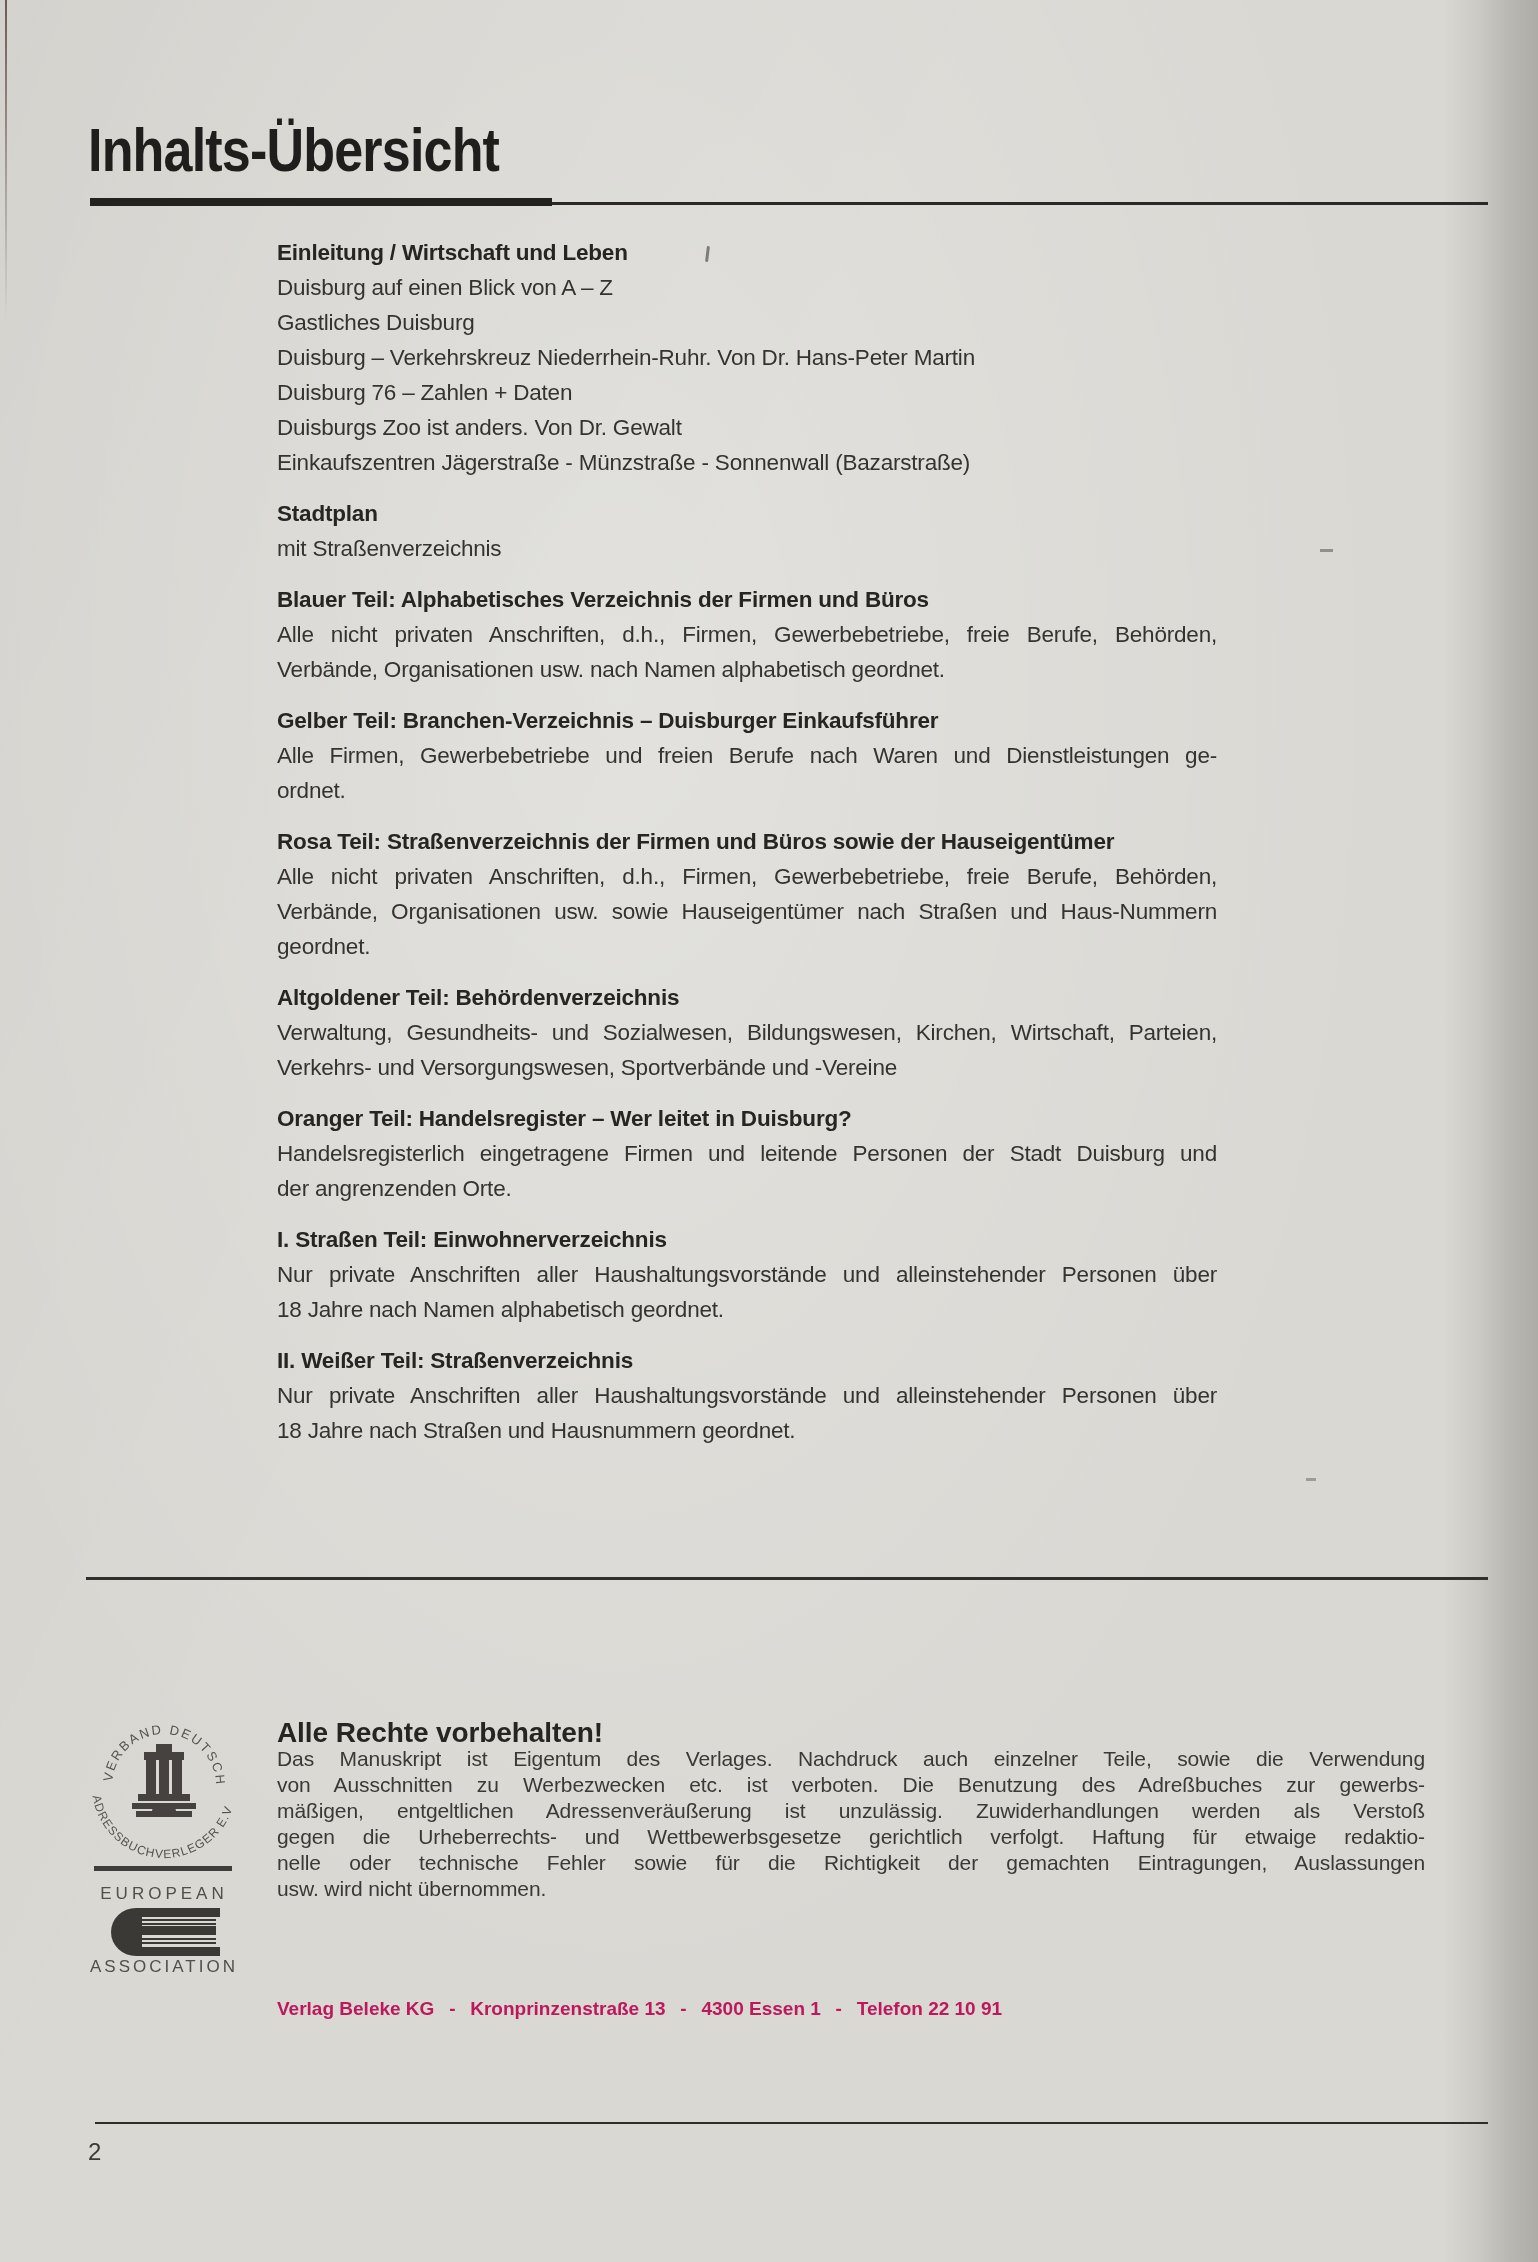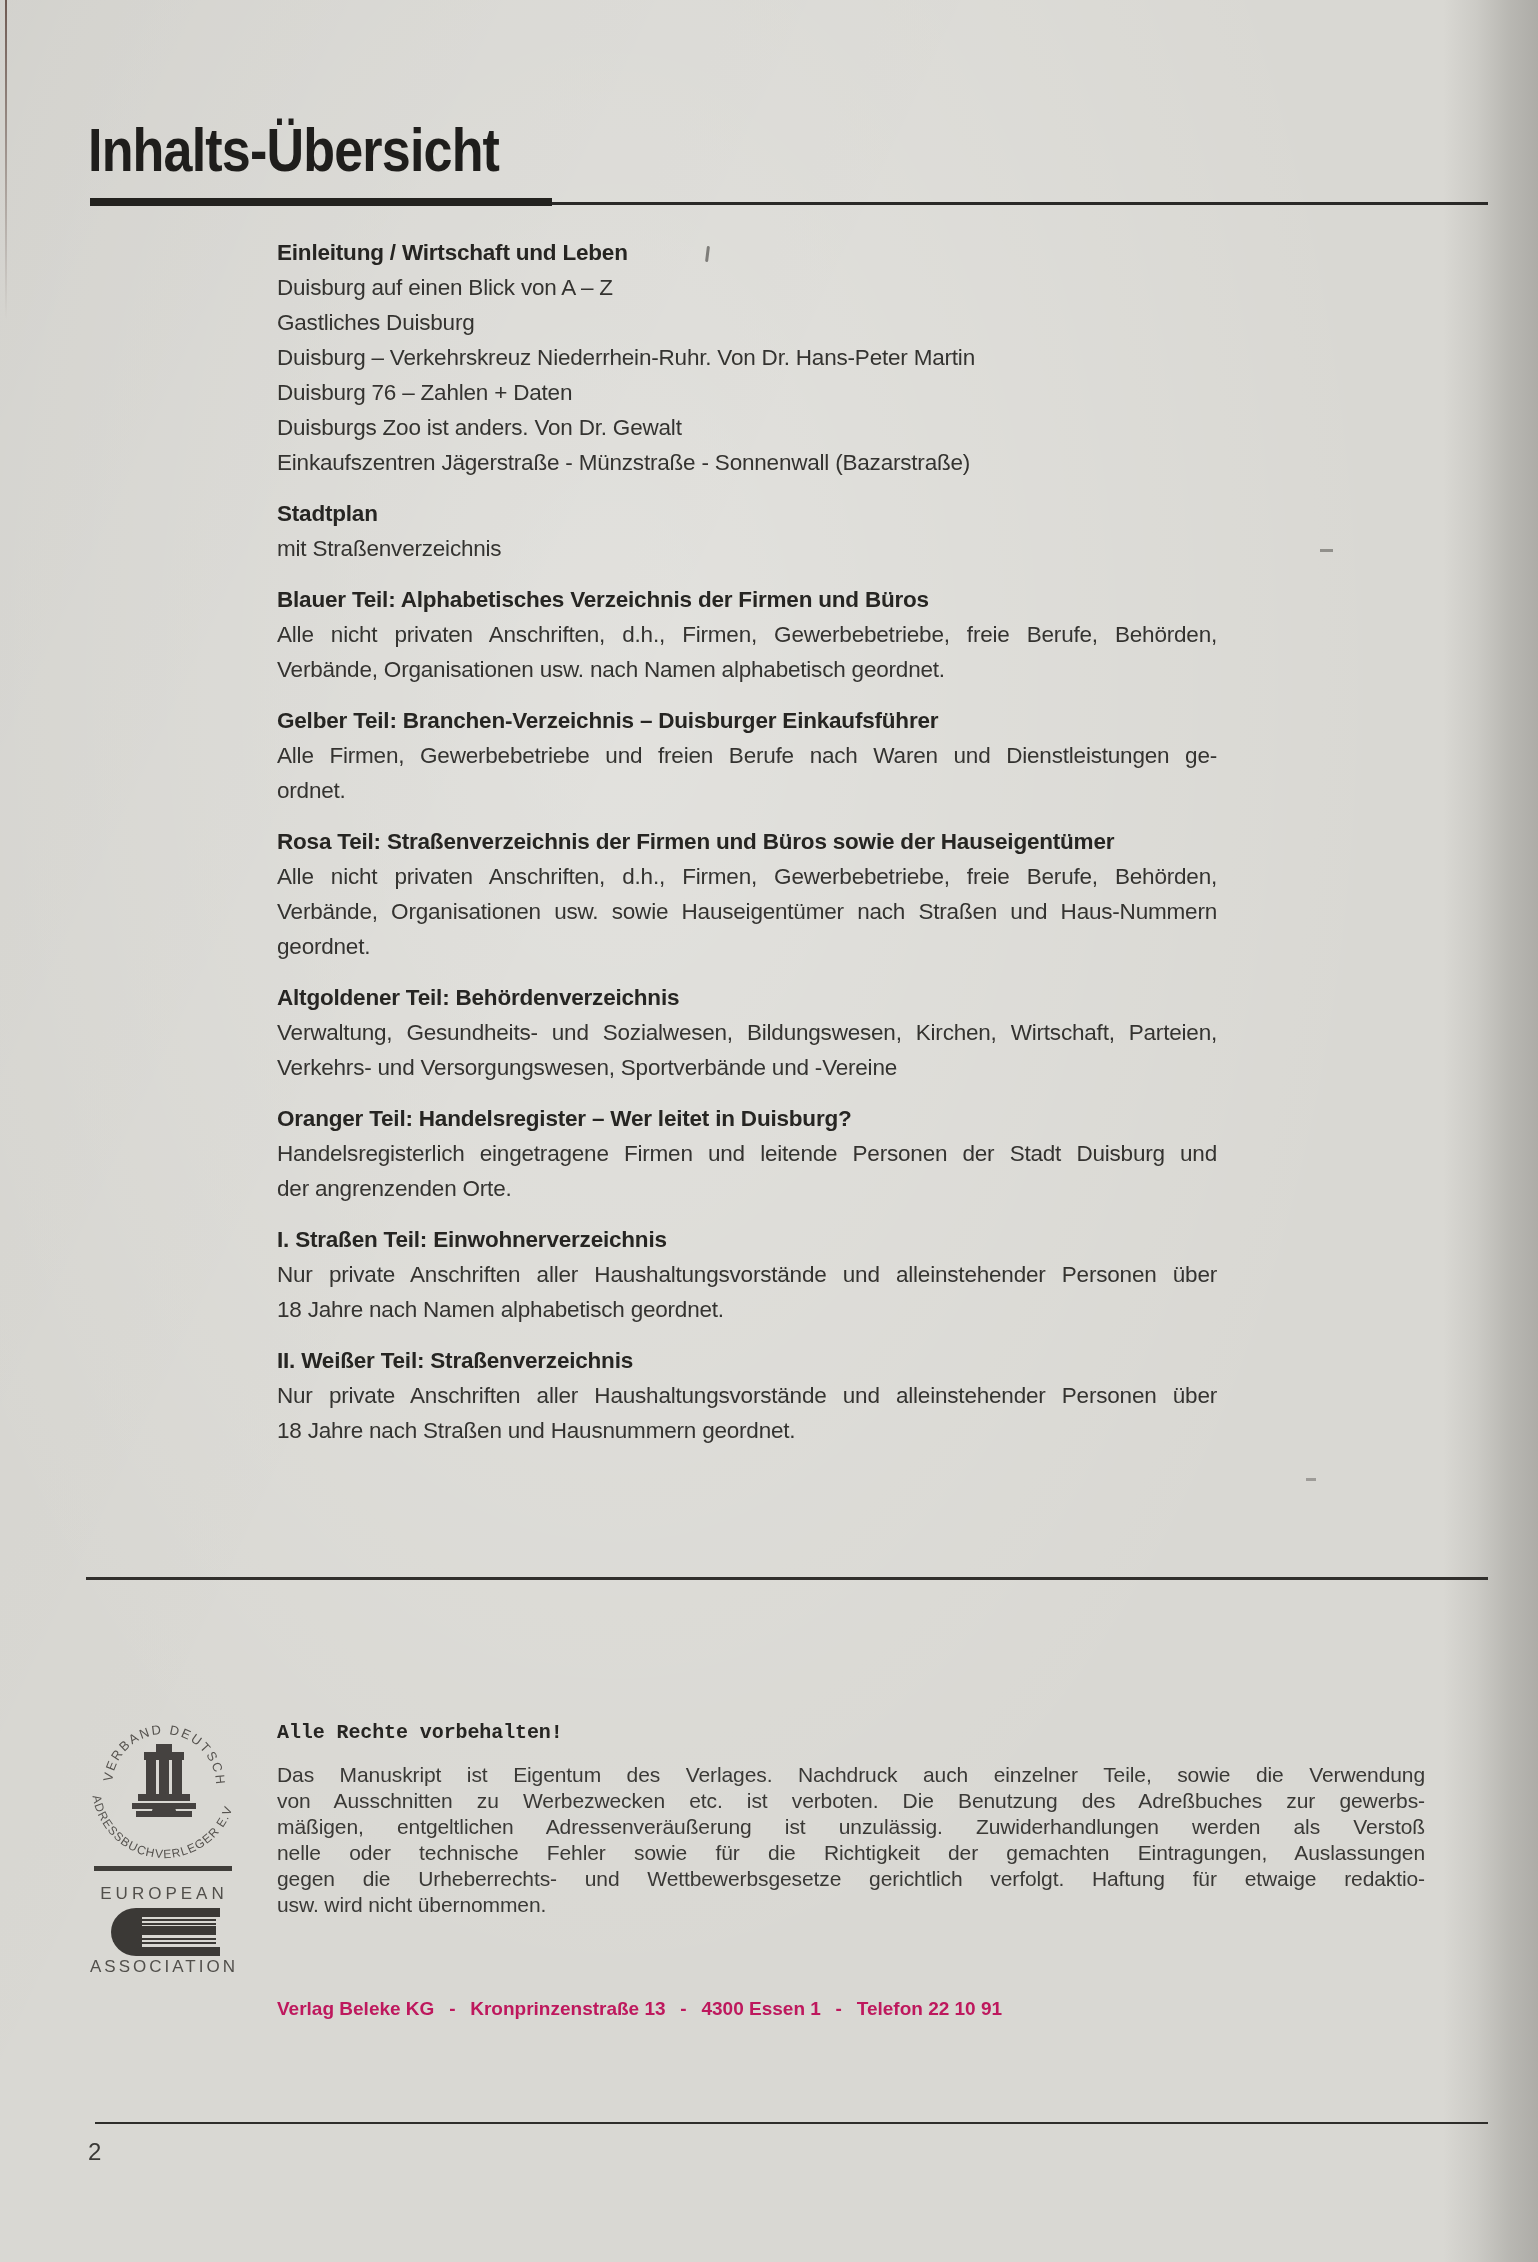--- a/index.html
+++ b/index.html
@@ -34,21 +34,21 @@
   }
   .sec{margin-bottom:16px;}
   .sec-title{font-weight:bold;color:#262522;}
   .line{white-space:nowrap;}
   .line.just{text-align:justify;text-align-last:justify;}
   .mid-rule{position:absolute;left:86px;top:1577px;width:1402px;height:3px;background:#312f2c;}
   .legal{
     position:absolute;left:277px;top:1720px;width:1148px;
     font-size:21px;line-height:26px;letter-spacing:-0.1px;color:#3a3936;
   }
-  .legal-title{font-weight:bold;font-size:20px;color:#262522;margin-bottom:16px;font-family:Liberation Mono, monospace;}
+  .legal-title{font-weight:bold;font-size:28px;color:#262522;}
   .legal .line{white-space:nowrap;}
   .legal .line.just{text-align:justify;text-align-last:justify;}
   .publisher{
     position:absolute;left:277px;top:1998px;
     font-size:19px;font-weight:bold;color:#be185d;white-space:nowrap;letter-spacing:0;
   }
   .verband-logo{position:absolute;left:80px;top:1698px;width:168px;height:278px;}
   .footer-rule{position:absolute;left:95px;top:2122px;width:1393px;height:2px;background:#2e2d2a;}
   .page-number{position:absolute;left:88px;top:2138px;font-size:24px;color:#3a3936;}
   .pen-mark{
@@ -163,22 +163,22 @@
   </g>
   <text x="84" y="274" font-size="17" letter-spacing="3" text-anchor="middle" fill="#514f4b">ASSOCIATION</text>
 </svg>
 
 <div class="legal">
   <div class="legal-title">Alle Rechte vorbehalten!</div>
   <div id="legal-lines">
       <div class="line just">Das Manuskript ist Eigentum des Verlages. Nachdruck auch einzelner Teile, sowie die Verwendung</div>
       <div class="line just">von Ausschnitten zu Werbezwecken etc. ist verboten. Die Benutzung des Adreßbuches zur gewerbs-</div>
       <div class="line just">mäßigen, entgeltlichen Adressenveräußerung ist unzulässig. Zuwiderhandlungen werden als Verstoß</div>
+      <div class="line just">gegen die Urheberrechts- und Wettbewerbsgesetze gerichtlich verfolgt. Haftung für etwaige redaktio-</div>
       <div class="line just">nelle oder technische Fehler sowie für die Richtigkeit der gemachten Eintragungen, Auslassungen</div>
-      <div class="line just">gegen die Urheberrechts- und Wettbewerbsgesetze gerichtlich verfolgt. Haftung für etwaige redaktio-</div>
       <div class="line">usw. wird nicht übernommen.</div>
     </div>
 </div>
 
 <div class="publisher">Verlag Beleke KG  -  Kronprinzenstraße 13  -  4300 Essen 1  -  Telefon 22 10 91</div>
 
 <div class="footer-rule"></div>
 <div class="page-number">2</div>
 
 </body></html>

